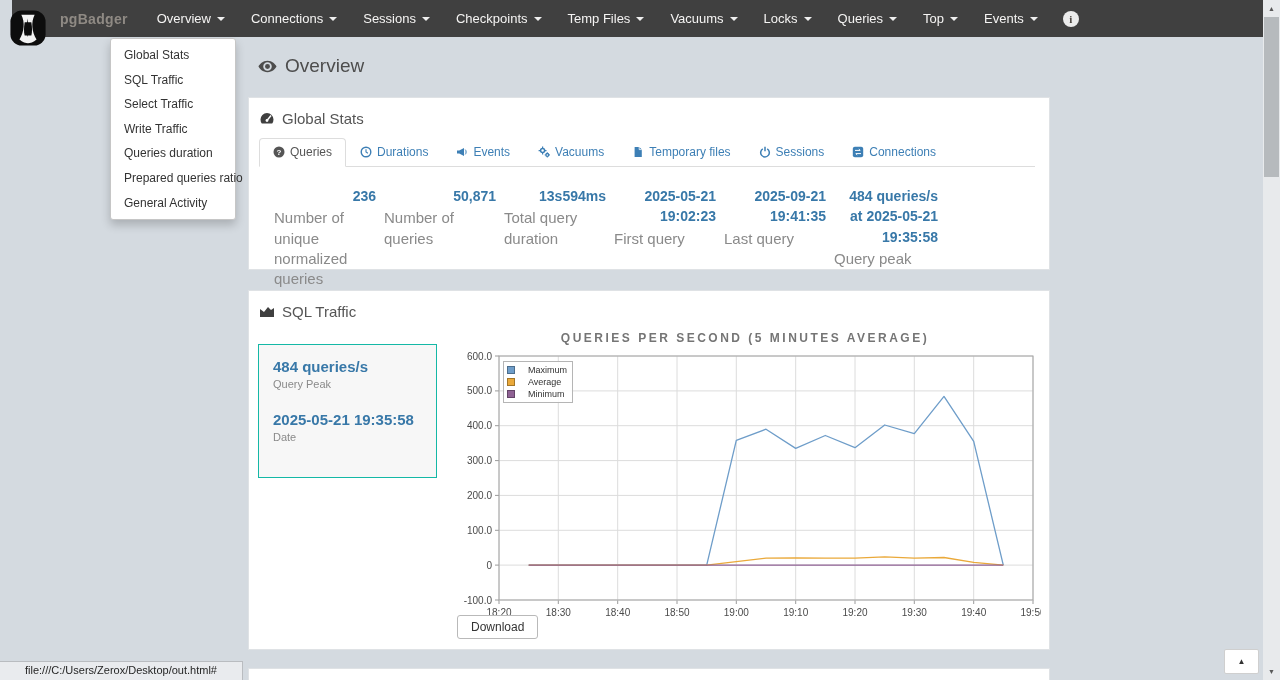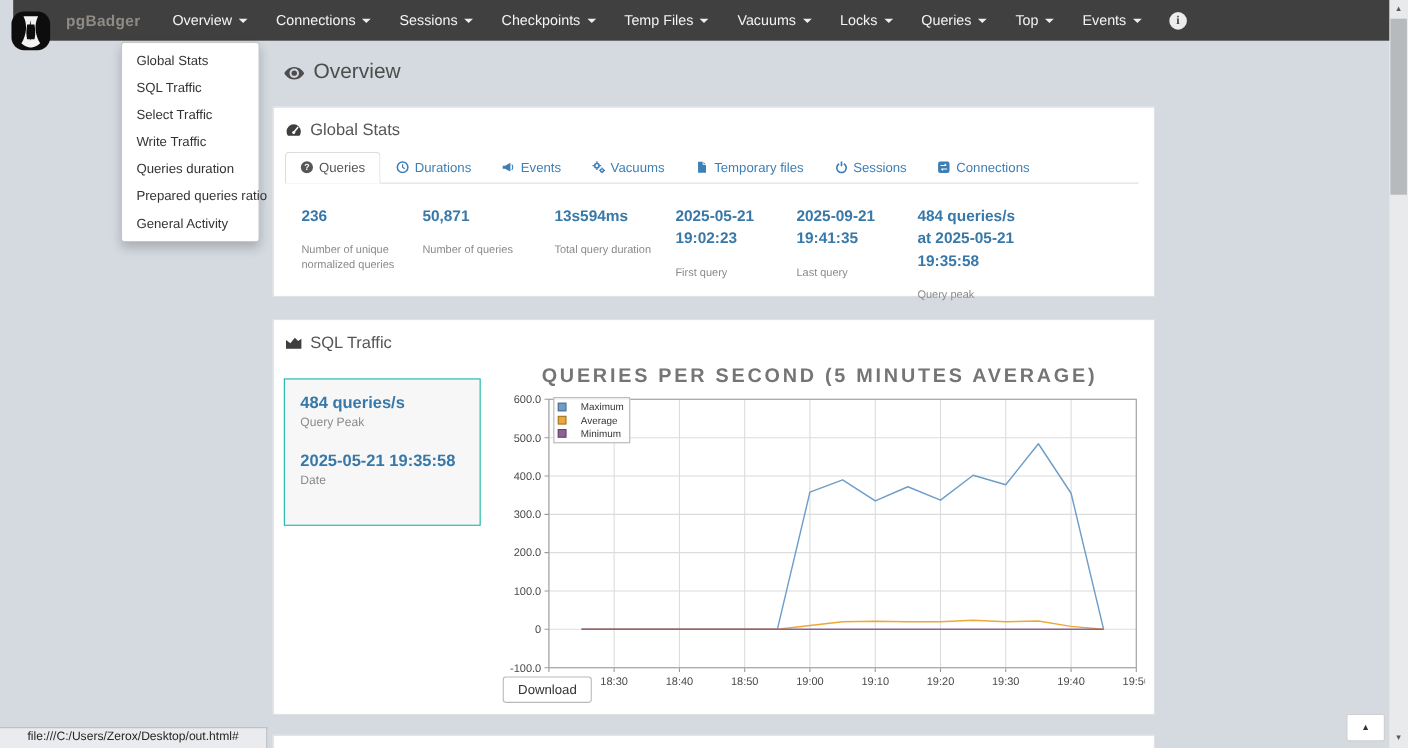--- a/index.html
+++ b/index.html
@@ -44,34 +44,34 @@
   .tab { padding:6px 13px 7px; font-size:12px; color:#3d7fb5; display:flex; align-items:center; gap:5px;
          cursor:pointer; position:relative; bottom:-1px; border:1px solid transparent; }
   .tab.active { background:#fff; border-color:#ddd #ddd #fff; border-radius:4px 4px 0 0; color:#555; }
   .tic, .tic svg { width:12px; height:12px; display:block; }
 
   
   .stats { position:absolute; left:25px; top:88px; display:flex; }
   .stat { width:110px; padding-right:8px; }
   .stat:nth-child(2) { width:120px; }
   .stat:nth-child(6) { width:112px; }
-  .stat-value { font-size:14px; font-weight:bold; color:#3878a8; line-height:1.45; }
-  .stat-label { font-size:10px; color:#8a8a8a; margin-top:15px; line-height:1.35; }
+  .stat-value { font-size:14px; font-weight:bold; color:#3878a8; line-height:1.45;text-align:right; }
+  .stat-label { font-size:15px; color:#8a8a8a; margin-top:2px; line-height:1.35; }
 
   
   .kv-title { position:absolute; left:9px; top:56px; font-size:11px; color:#7f7f7f; letter-spacing:1.5px; }
   .kv-box { position:absolute; left:9px; top:53px; width:179px; height:134px; background:#f7f7f7;
             border:1px solid #14b8a6; padding:13px 14px; }
   .kv-value { font-size:15px; font-weight:bold; color:#3878a8; }
   .kv-label { font-size:11px; color:#8a8a8a; margin-top:3px; }
   .kv-group + .kv-group { margin-top:21px; }
 
   
   .chart-wrap { position:absolute; left:200px; top:40px; width:592px; }
-  .chart-title { text-align:center; font-size:18px; font-weight:bold; letter-spacing:2.5px;
+  .chart-title { text-align:center; font-size:12px; font-weight:bold; letter-spacing:2.5px;
                  color:#757575; margin-bottom:3px; white-space:nowrap; }
   .chart-wrap svg text { font-size:10px; fill:#4a4a4a; font-family:"Liberation Sans",sans-serif; }
   .legend { position:absolute; left:54px; top:30px; border:1px solid #b5b5b5;
             background:rgba(255,255,255,.88); padding:2px 5px 2px 3px; }
   .leg-row { display:flex; align-items:center; gap:13px; font-size:9px; color:#333; line-height:12px; }
   .leg-sq { width:8px; height:8px; border:1px solid rgba(0,0,0,.3); flex:0 0 auto; }
 
   .download-btn { position:absolute; left:208px; top:324px; padding:4px 13px; background:#fff;
                   border:1px solid #b9b9b9; border-radius:3px; font-size:12px; color:#333; cursor:pointer; }
 

